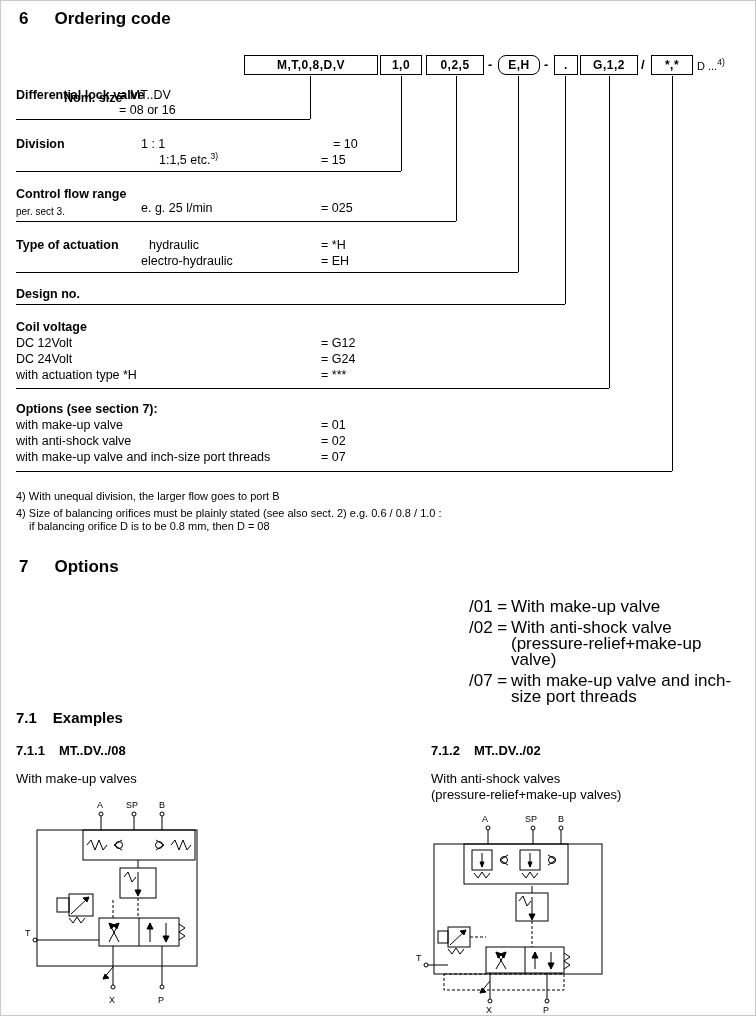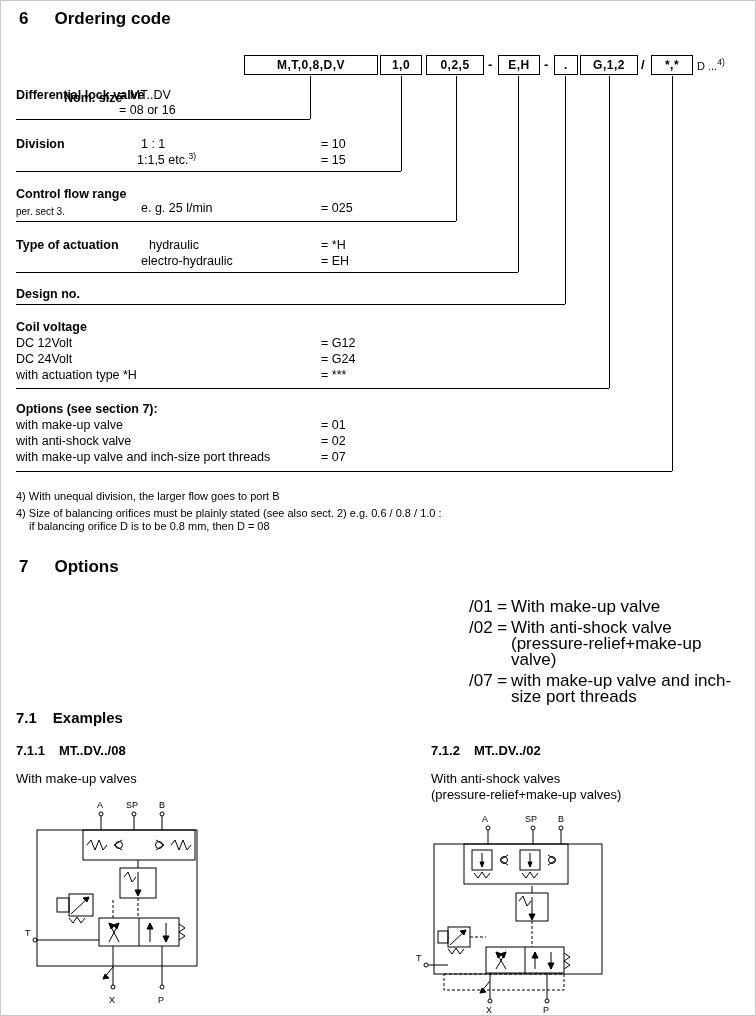--- a/index.html
+++ b/index.html
@@ -33,21 +33,21 @@
 
   <div class="heading" style="left:18px; top:8px;">
     <span>6</span>
     <span>Ordering code</span>
   </div>
 
   <div class="cbox" style="left:243px; width:132px;">M,T,0,8,D,V</div>
   <div class="cbox" style="left:379px; width:40px;">1,0</div>
   <div class="cbox" style="left:425px; width:56px;">0,2,5</div>
   <span class="csep" style="left:487px;">-</span>
-  <div class="cbox" style="left:497px; width:40px;">E,H</div>
+  <div class="cbox" style="left:497px; width:40px;border-radius:8px;">E,H</div>
   <span class="csep" style="left:543px;">-</span>
   <div class="cbox" style="left:553px; width:22px;">.</div>
   <div class="cbox" style="left:579px; width:56px;">G,1,2</div>
   <span class="csep" style="left:640px;">/</span>
   <div class="cbox" style="left:650px; width:40px;">*,*</div>
   <span class="t" style="left:696px; top:58px; font-size:11px;"><span>D ...</span><sup class="s">4)</sup></span>
 
   <div class="vline" style="left:309px; top:75px; height:43px;"></div>
   <div class="vline" style="left:400px; top:75px; height:95px;"></div>
   <div class="vline" style="left:455px; top:75px; height:145px;"></div>
@@ -64,22 +64,22 @@
   <div class="hline" style="top:387px; width:593px;"></div>
   <div class="hline" style="top:470px; width:656px;"></div>
 
   <span class="t b" style="left:15px;  top:87px;">Differential lock valve</span>
   <span class="t" style="left:118px; top:87px;">= MT..DV</span>
   <span class="t b" style="left:15px;  top:90px;padding-left:48px;">Nom. size</span>
   <span class="t" style="left:118px; top:102px;">= 08 or 16</span>
 
   <span class="t b" style="left:15px;  top:136px;">Division</span>
   <span class="t" style="left:140px; top:136px;">1 : 1</span>
-  <span class="t" style="left:320px; top:136px;">= 10</span>
-  <span class="t" style="left:136px; top:152px;"><span>1:1,5 etc.</span><sup class="s">3)</sup></span>
+  <span class="t" style="left:332px; top:136px;">= 10</span>
+  <span class="t" style="left:158px; top:152px;"><span>1:1,5 etc.</span><sup class="s">3)</sup></span>
   <span class="t" style="left:320px; top:152px;">= 15</span>
 
   <span class="t b" style="left:15px;  top:186px;">Control flow range</span>
   <span class="t small" style="left:15px;  top:204px;">per. sect 3.</span>
   <span class="t" style="left:140px; top:200px;">e. g. 25 l/min</span>
   <span class="t" style="left:320px; top:200px;">= 025</span>
 
   <span class="t b" style="left:15px;  top:237px;">Type of actuation</span>
   <span class="t" style="left:140px; top:237px;margin-left:8px;">hydraulic</span>
   <span class="t" style="left:320px; top:237px;">= *H</span>

